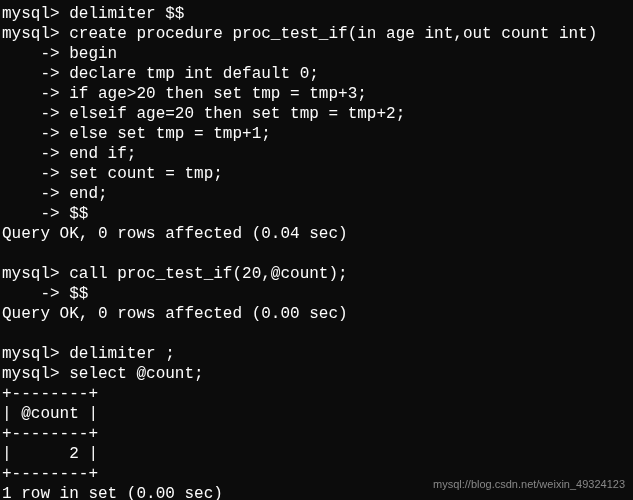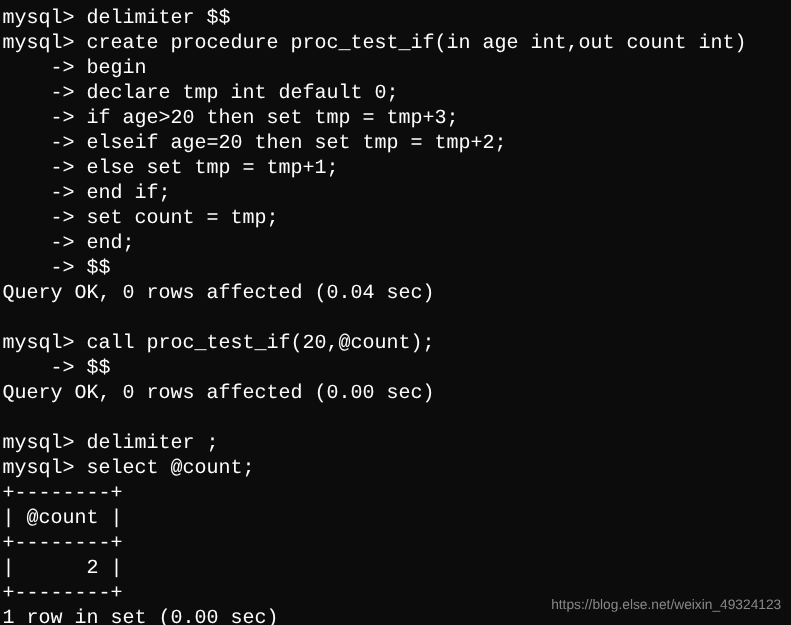--- a/index.html
+++ b/index.html
@@ -25,13 +25,13 @@
     font-size: 11px;
     color: #888;
     font-family: Arial, sans-serif;
     white-space: nowrap;
   }
 </style>
 </head>
 <body>
 
 <div class="terminal"><div>mysql&gt; delimiter $$</div><div>mysql&gt; create procedure proc_test_if(in age int,out count int)</div><div>    -&gt; begin</div><div>    -&gt; declare tmp int default 0;</div><div>    -&gt; if age&gt;20 then set tmp = tmp+3;</div><div>    -&gt; elseif age=20 then set tmp = tmp+2;</div><div>    -&gt; else set tmp = tmp+1;</div><div>    -&gt; end if;</div><div>    -&gt; set count = tmp;</div><div>    -&gt; end;</div><div>    -&gt; $$</div><div>Query OK, 0 rows affected (0.04 sec)</div><div>&nbsp;</div><div>mysql&gt; call proc_test_if(20,@count);</div><div>    -&gt; $$</div><div>Query OK, 0 rows affected (0.00 sec)</div><div>&nbsp;</div><div>mysql&gt; delimiter ;</div><div>mysql&gt; select @count;</div><div>+--------+</div><div>| @count |</div><div>+--------+</div><div>|      2 |</div><div>+--------+</div><div>1 row in set (0.00 sec)</div></div>
-<div class="watermark">https://blog.else.net/weixin_49324123</div>
+<div class="watermark">mysql://blog.csdn.net/weixin_49324123</div>
 
 </body></html>

